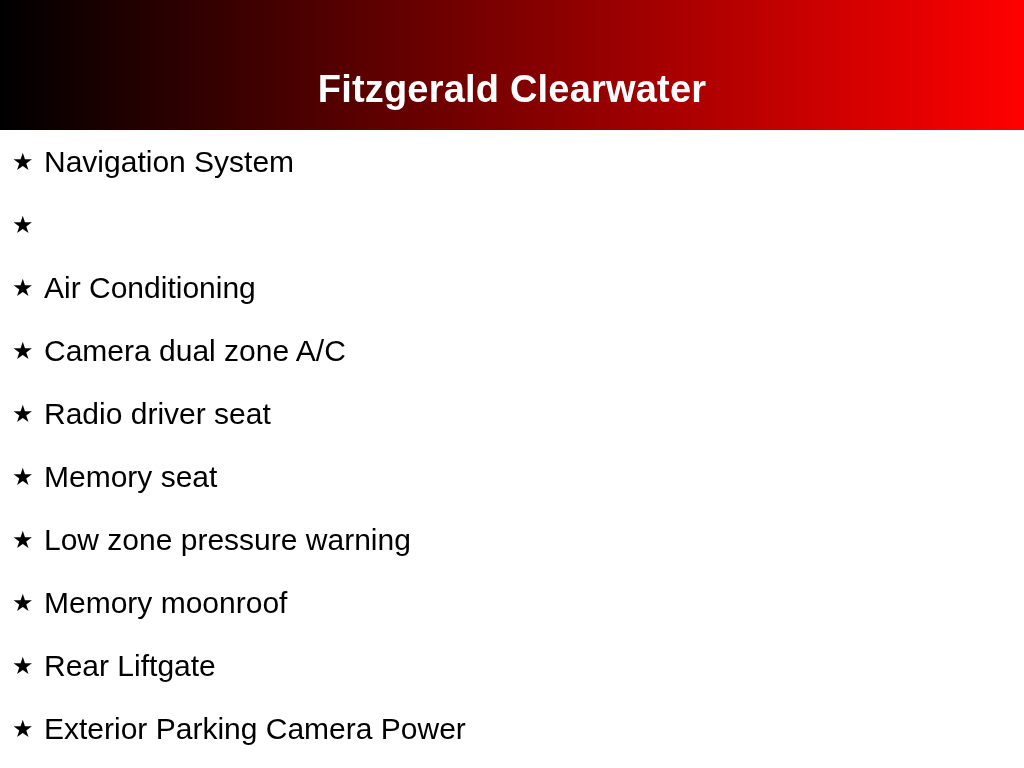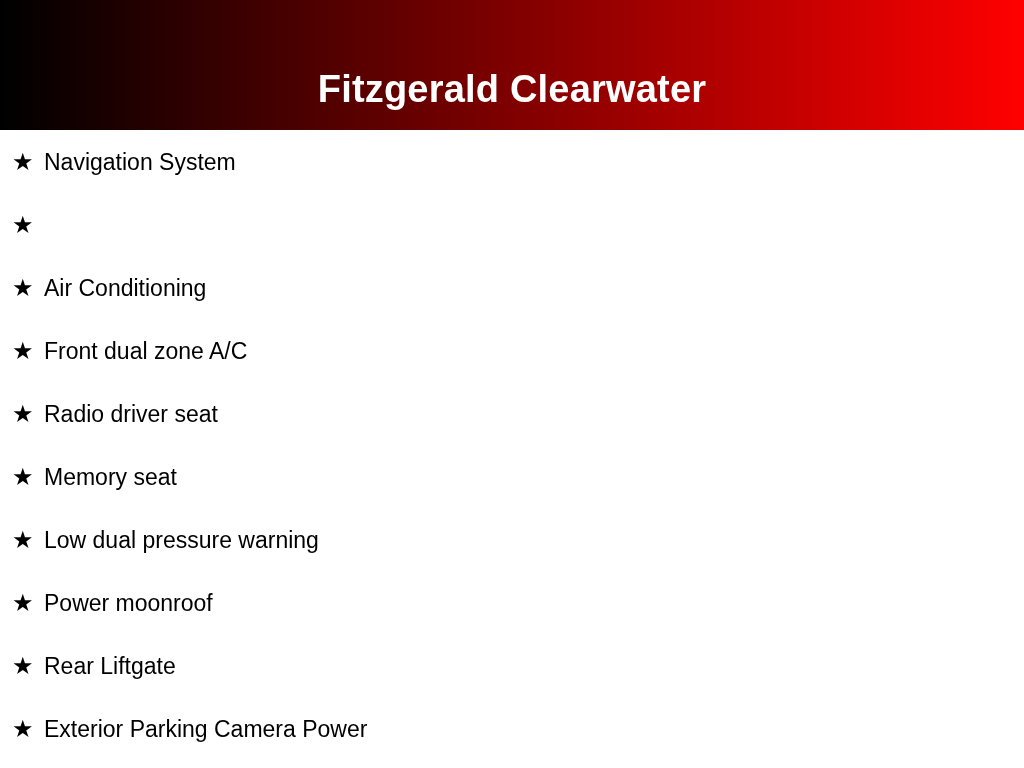--- a/index.html
+++ b/index.html
@@ -82,21 +82,21 @@
     font-size: 24px;
     line-height: 1;
     text-align: left;
     user-select: none;
   }
 
   .feature-label {
     flex: 0 1 auto;
     color: #000000;
     font-family: "Liberation Sans", sans-serif;
-    font-size: 23px;
+    font-size: 30px;
     line-height: 34px;
     white-space: nowrap;
   }
 </style>
 </head>
 <body>
 
 <div id="slide">
 
   <div id="title-banner">
@@ -114,41 +114,41 @@
       <span class="bullet-star">★</span>
     </li>
 
     <li class="feature-item">
       <span class="bullet-star">★</span>
       <span class="feature-label">Air Conditioning</span>
     </li>
 
     <li class="feature-item">
       <span class="bullet-star">★</span>
-      <span class="feature-label">Front dual zone A/C</span>
+      <span class="feature-label">Camera dual zone A/C</span>
     </li>
 
     <li class="feature-item">
       <span class="bullet-star">★</span>
       <span class="feature-label">Radio driver seat</span>
     </li>
 
     <li class="feature-item">
       <span class="bullet-star">★</span>
       <span class="feature-label">Memory seat</span>
     </li>
 
     <li class="feature-item">
       <span class="bullet-star">★</span>
-      <span class="feature-label">Low dual pressure warning</span>
+      <span class="feature-label">Low zone pressure warning</span>
     </li>
 
     <li class="feature-item">
       <span class="bullet-star">★</span>
-      <span class="feature-label">Power moonroof</span>
+      <span class="feature-label">Memory moonroof</span>
     </li>
 
     <li class="feature-item">
       <span class="bullet-star">★</span>
       <span class="feature-label">Rear Liftgate</span>
     </li>
 
     <li class="feature-item">
       <span class="bullet-star">★</span>
       <span class="feature-label">Exterior Parking Camera Power</span>

